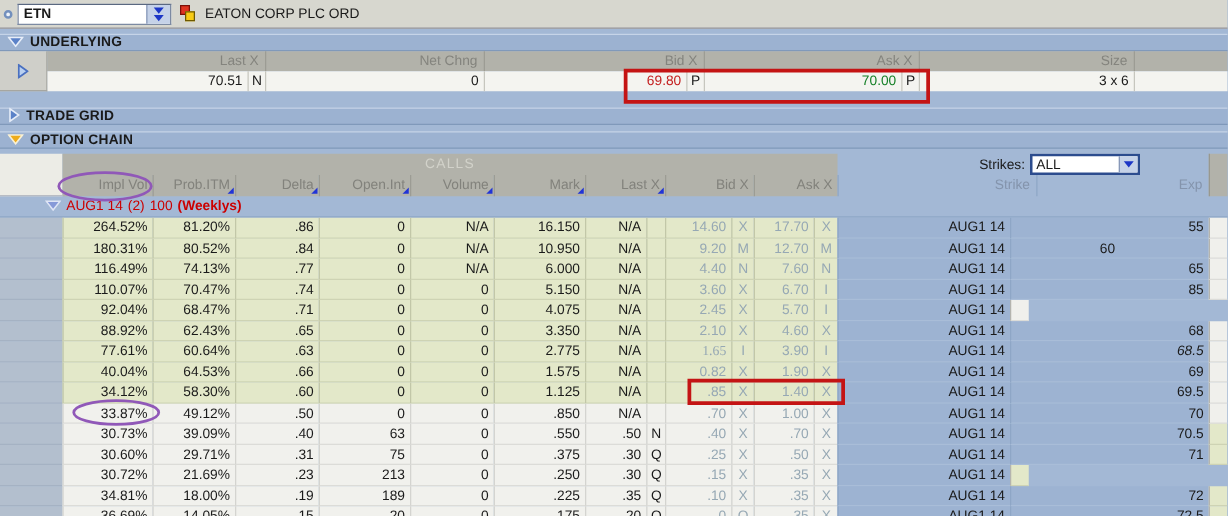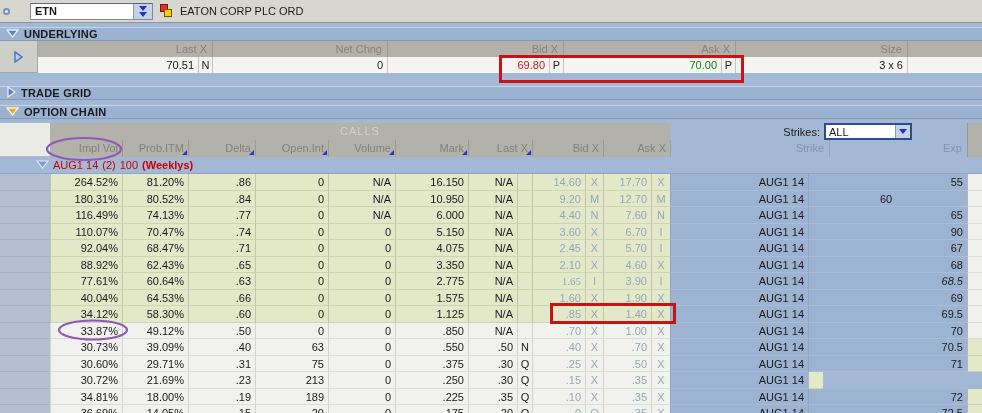--- a/index.html
+++ b/index.html
@@ -6,21 +6,21 @@
   html,body { width: 982px; height: 413px; }
   body {
     position: relative; overflow: hidden;
     font-family: "Liberation Sans", sans-serif; font-size: 11px; color: #1a1a1a;
     background: #a3b8d5;
   }
   
   .toolbar { position:absolute; top:0; left:0; width:982px; height:23px;
     background:#d7d7cf; border-bottom:1px solid #93939b; display:flex; align-items:center; }
   .dot-icon { width:7px; height:7px; border-radius:50%; border:2px solid #7390bd; background:#eef3fa; margin-left:3px; }
-  .symbol-combo { margin-left:20px; width:123px; height:17px; background:#fff;
+  .symbol-combo { margin-left:4px; width:123px; height:17px; background:#fff;
     border:1px solid #7c8aa2; border-top-color:#5a6880; display:flex; align-items:center; }
   .symbol-combo .sym { flex:1; font-weight:bold; padding-left:4px; }
   .combo-btn { width:19px; height:15px; background:#c5d2e8; border-left:1px solid #8898b8;
     display:flex; flex-direction:column; align-items:center; justify-content:center; gap:1px; }
   .chev { width:0; height:0; border-left:4px solid transparent; border-right:4px solid transparent; border-top:5px solid #1c36c6; }
   .link-icon { position:relative; width:14px; height:14px; margin-left:7px; }
   .sq-red { position:absolute; left:0; top:0; width:8px; height:8px; background:#e03420; border:1px solid #7c1008; }
   .sq-yellow { position:absolute; left:4px; top:5px; width:8px; height:8px; background:#f8cc14; border:1px solid #6e5a00; }
   .company { margin-left:6px; }
 
@@ -262,39 +262,38 @@
       <div class="cell ccall" style="width: 73px;">0</div>
       <div class="cell ccall" style="width: 67px;">0</div>
       <div class="cell ccall" style="width: 73px;">5.150</div>
       <div class="cell ccall" style="width: 49px;">N/A</div>
       <div class="code-cell ccall" style="width: 15px;"></div>
       <div class="cell ccall dim" style="width: 53px;">3.60</div>
       <div class="code-cell ccall dim" style="width: 18px;">X</div>
       <div class="cell ccall dim" style="width: 48px;">6.70</div>
       <div class="code-cell ccall dim" style="width: 19px;">I</div>
       <div class="cell cblue" style="width: 138px;">AUG1 14</div>
-      <div class="cell cblue" style="width: 159px;">90</div>
+      <div class="cell cblue" style="width: 159px;">85</div>
       <div class="cedge-w" style="width: 15px;"></div>
     </div>
     <div class="orow itm">
       <div class="gutter"></div>
       <div class="cell ccall" style="width: 72px;">92.04%</div>
       <div class="cell ccall" style="width: 66px;">68.47%</div>
       <div class="cell ccall" style="width: 67px;">.71</div>
       <div class="cell ccall" style="width: 73px;">0</div>
       <div class="cell ccall" style="width: 67px;">0</div>
       <div class="cell ccall" style="width: 73px;">4.075</div>
       <div class="cell ccall" style="width: 49px;">N/A</div>
       <div class="code-cell ccall" style="width: 15px;"></div>
       <div class="cell ccall dim" style="width: 53px;">2.45</div>
       <div class="code-cell ccall dim" style="width: 18px;">X</div>
       <div class="cell ccall dim" style="width: 48px;">5.70</div>
       <div class="code-cell ccall dim" style="width: 19px;">I</div>
       <div class="cell cblue" style="width: 138px;">AUG1 14</div>
-      <div class="cell cblue" style="width: 159px;">67</div>
       <div class="cedge-w" style="width: 15px;"></div>
     </div>
     <div class="orow itm">
       <div class="gutter"></div>
       <div class="cell ccall" style="width: 72px;">88.92%</div>
       <div class="cell ccall" style="width: 66px;">62.43%</div>
       <div class="cell ccall" style="width: 67px;">.65</div>
       <div class="cell ccall" style="width: 73px;">0</div>
       <div class="cell ccall" style="width: 67px;">0</div>
       <div class="cell ccall" style="width: 73px;">3.350</div>
@@ -329,21 +328,21 @@
     <div class="orow itm">
       <div class="gutter"></div>
       <div class="cell ccall" style="width: 72px;">40.04%</div>
       <div class="cell ccall" style="width: 66px;">64.53%</div>
       <div class="cell ccall" style="width: 67px;">.66</div>
       <div class="cell ccall" style="width: 73px;">0</div>
       <div class="cell ccall" style="width: 67px;">0</div>
       <div class="cell ccall" style="width: 73px;">1.575</div>
       <div class="cell ccall" style="width: 49px;">N/A</div>
       <div class="code-cell ccall" style="width: 15px;"></div>
-      <div class="cell ccall dim" style="width: 53px;">1.60</div>
+      <div class="cell ccall dim" style="width: 53px;">0.82</div>
       <div class="code-cell ccall dim" style="width: 18px;">X</div>
       <div class="cell ccall dim" style="width: 48px;">1.90</div>
       <div class="code-cell ccall dim" style="width: 19px;">X</div>
       <div class="cell cblue" style="width: 138px;">AUG1 14</div>
       <div class="cell cblue" style="width: 159px;">69</div>
       <div class="cedge-w" style="width: 15px;"></div>
     </div>
     <div class="orow itm">
       <div class="gutter"></div>
       <div class="cell ccall" style="width: 72px;">34.12%</div>

